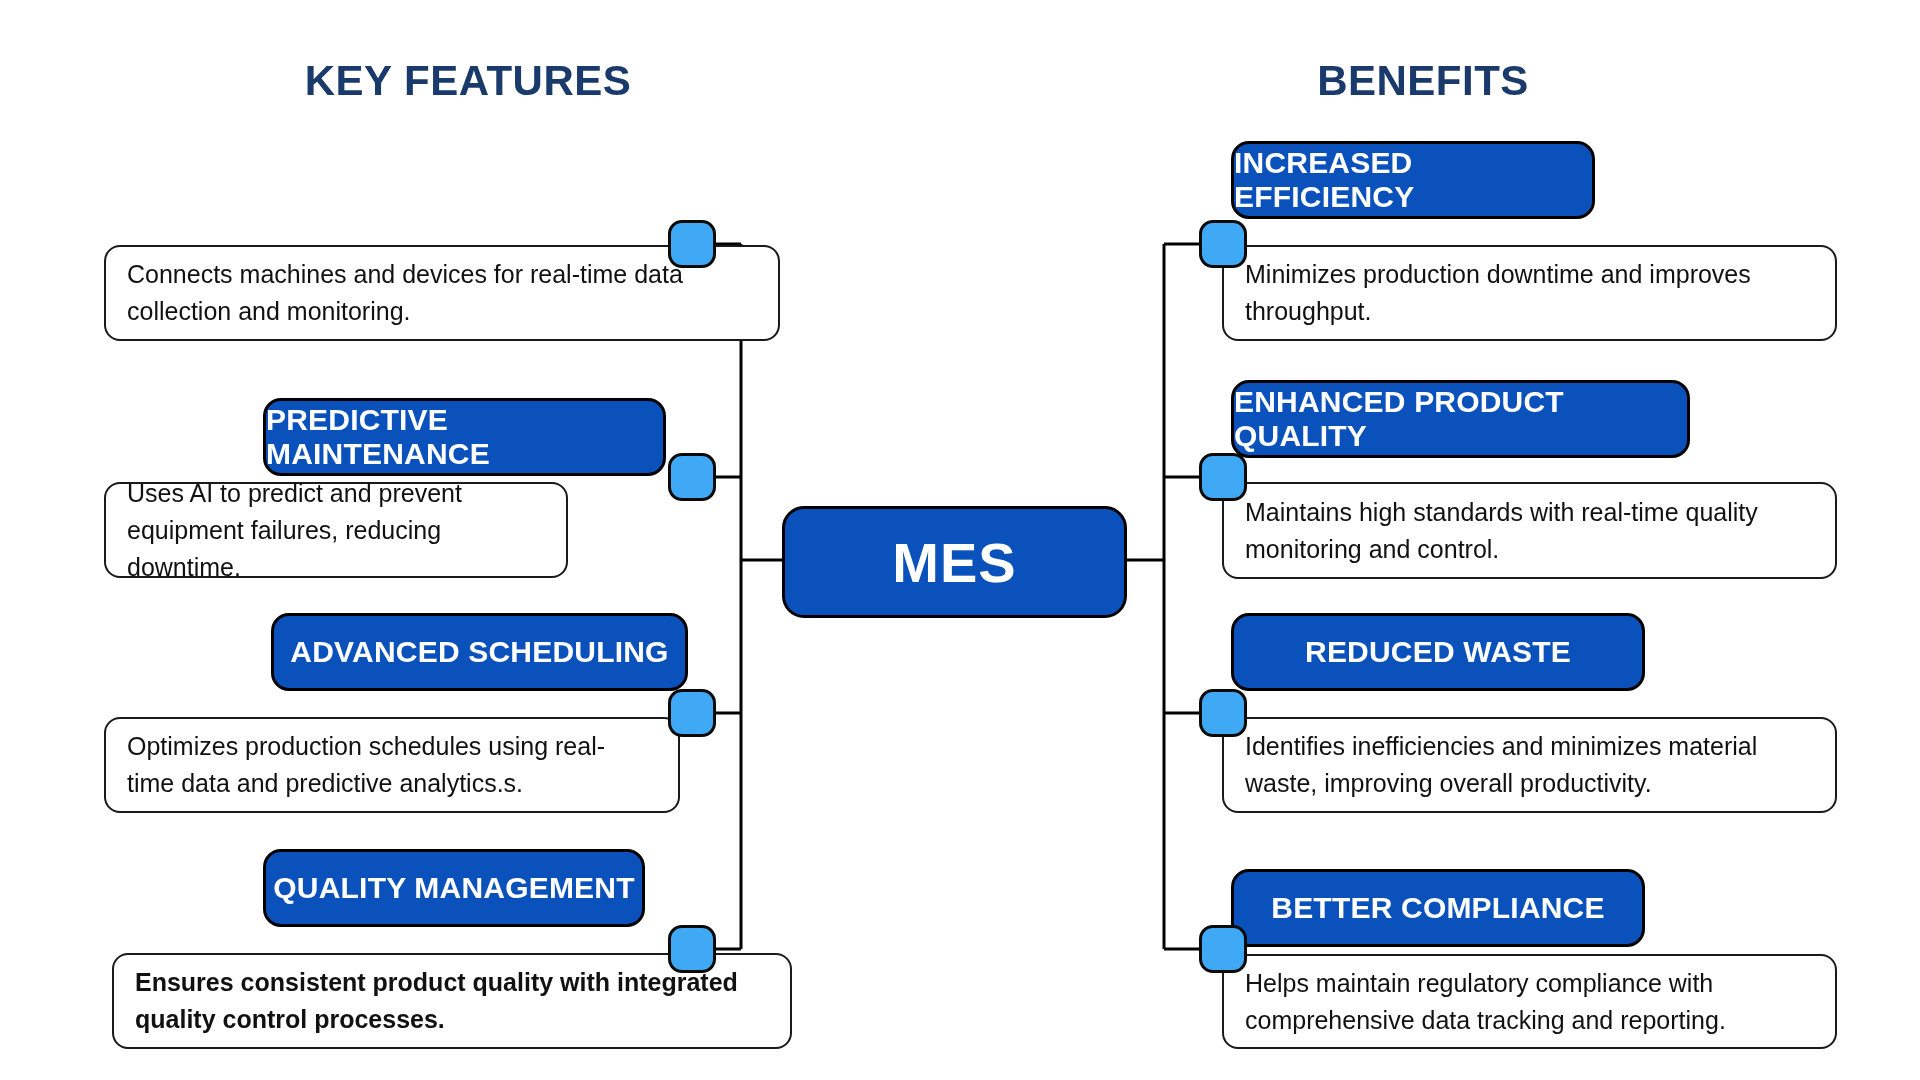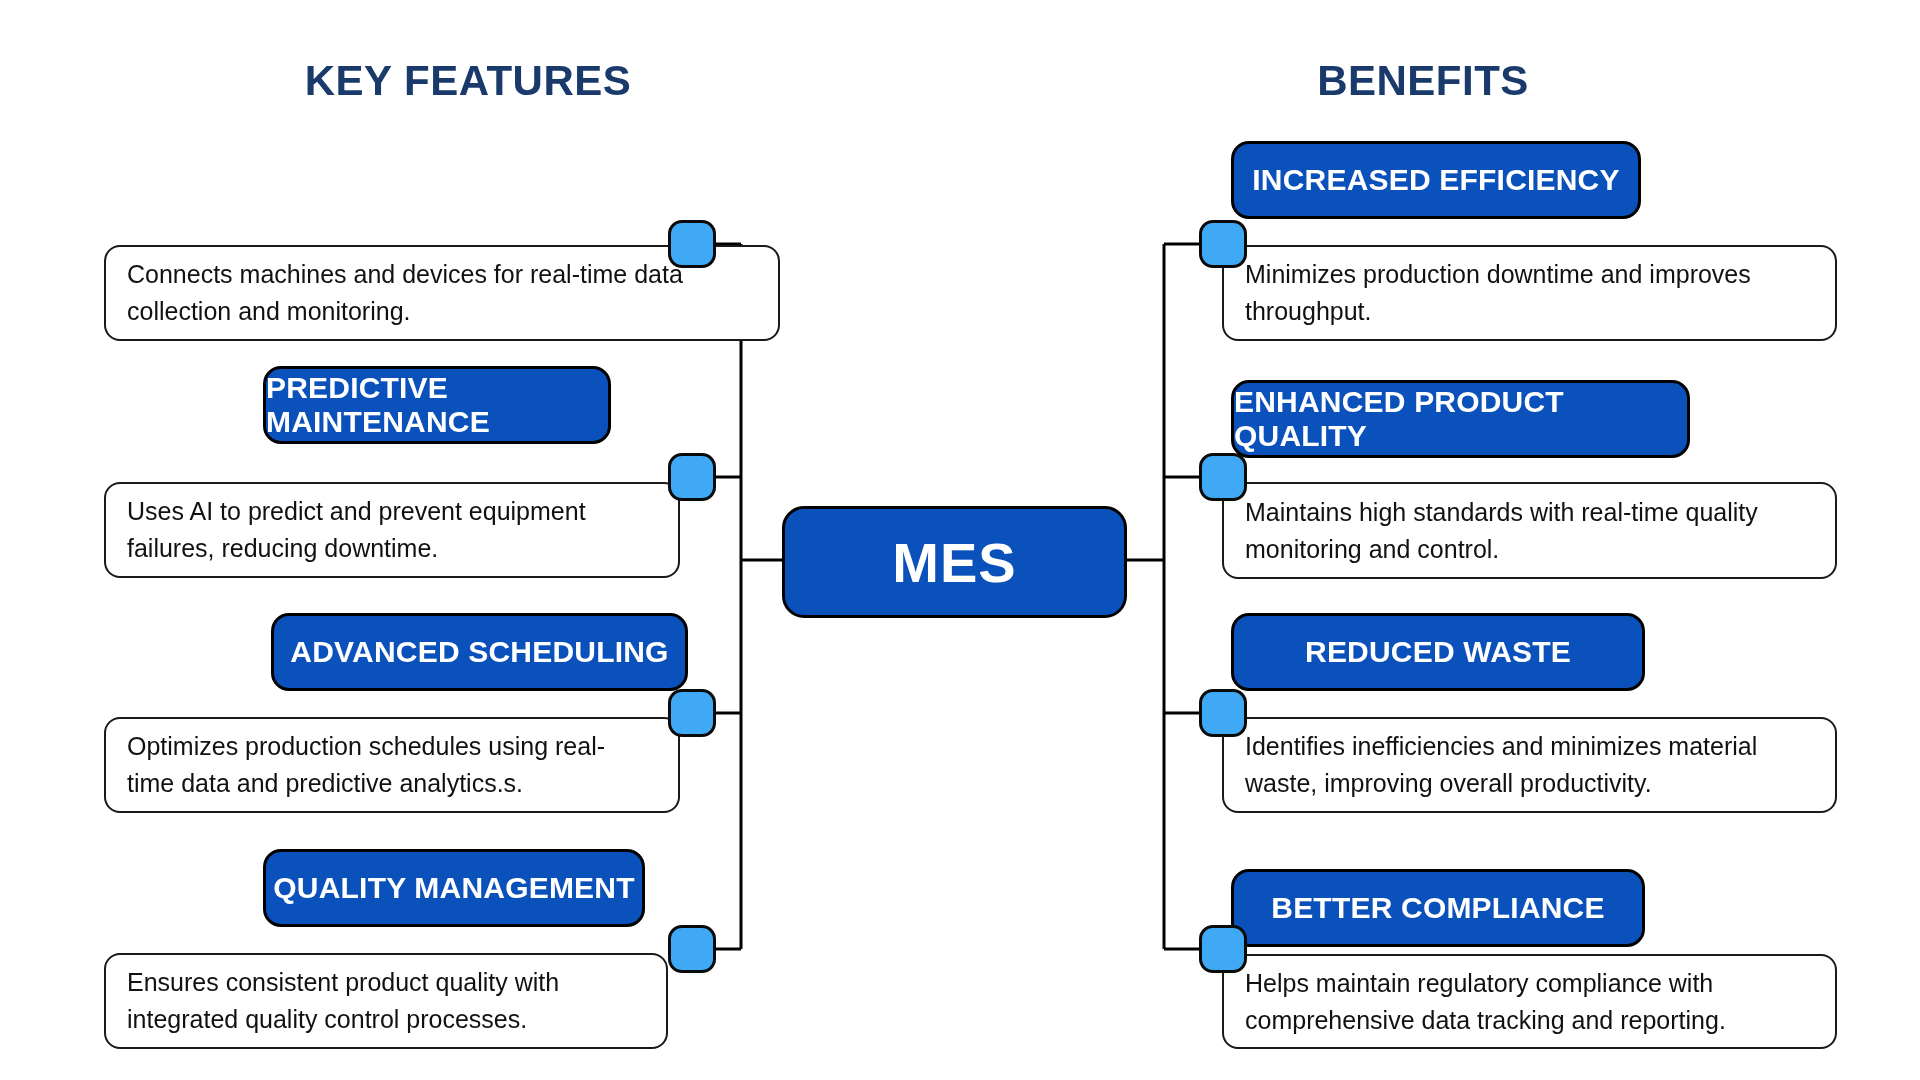--- a/index.html
+++ b/index.html
@@ -55,44 +55,44 @@
       <path d="M1164 446 H1199"></path>
       <path d="M1164 682 H1199"></path>
       <path d="M1164 918 H1199"></path>
       <path d="M1127 529 H1164"></path>
     </g>
   </svg>
 
   <div class="col-title" style="left:263px;top:26px;width:410px;">KEY FEATURES</div>
   <div class="col-title" style="left:1223px;top:26px;width:400px;">BENEFITS</div>
 
-  <div class="hdr" style="left:263px;top:335px;width:348px;height:78px;">
+  <div class="hdr" style="left:263px;top:367px;width:403px;height:78px;">
     <span>PREDICTIVE MAINTENANCE</span>
   </div>
   <div class="hdr" style="left:271px;top:582px;width:417px;height:78px;">
     <span>ADVANCED SCHEDULING</span>
   </div>
   <div class="hdr" style="left:263px;top:818px;width:382px;height:78px;">
     <span>QUALITY MANAGEMENT</span>
   </div>
 
   <div class="desc leftside" style="left:104px;top:214px;width:676px;height:96px;">
     <p>Connects machines and devices for real-time data collection and monitoring.</p>
   </div>
-  <div class="desc leftside" style="left:104px;top:451px;width:576px;height:96px;">
+  <div class="desc leftside" style="left:104px;top:451px;width:464px;height:96px;">
     <p>Uses AI to predict and prevent equipment failures, reducing downtime.</p>
   </div>
   <div class="desc leftside" style="left:104px;top:686px;width:576px;height:96px;">
     <p>Optimizes production schedules using real-time data and predictive analytics.s.</p>
   </div>
-  <div class="desc leftside" style="left:104px;top:922px;width:564px;height:96px;">
+  <div class="desc leftside" style="left:112px;top:922px;width:680px;height:96px;font-weight:bold;">
     <p>Ensures consistent product quality with integrated quality control processes.</p>
   </div>
 
-  <div class="hdr" style="left:1231px;top:110px;width:410px;height:78px;">
+  <div class="hdr" style="left:1231px;top:110px;width:364px;height:78px;">
     <span>INCREASED EFFICIENCY</span>
   </div>
   <div class="hdr" style="left:1231px;top:349px;width:459px;height:78px;">
     <span>ENHANCED PRODUCT QUALITY</span>
   </div>
   <div class="hdr" style="left:1231px;top:582px;width:414px;height:78px;">
     <span>REDUCED WASTE</span>
   </div>
   <div class="hdr" style="left:1231px;top:838px;width:414px;height:78px;">
     <span>BETTER COMPLIANCE</span>

